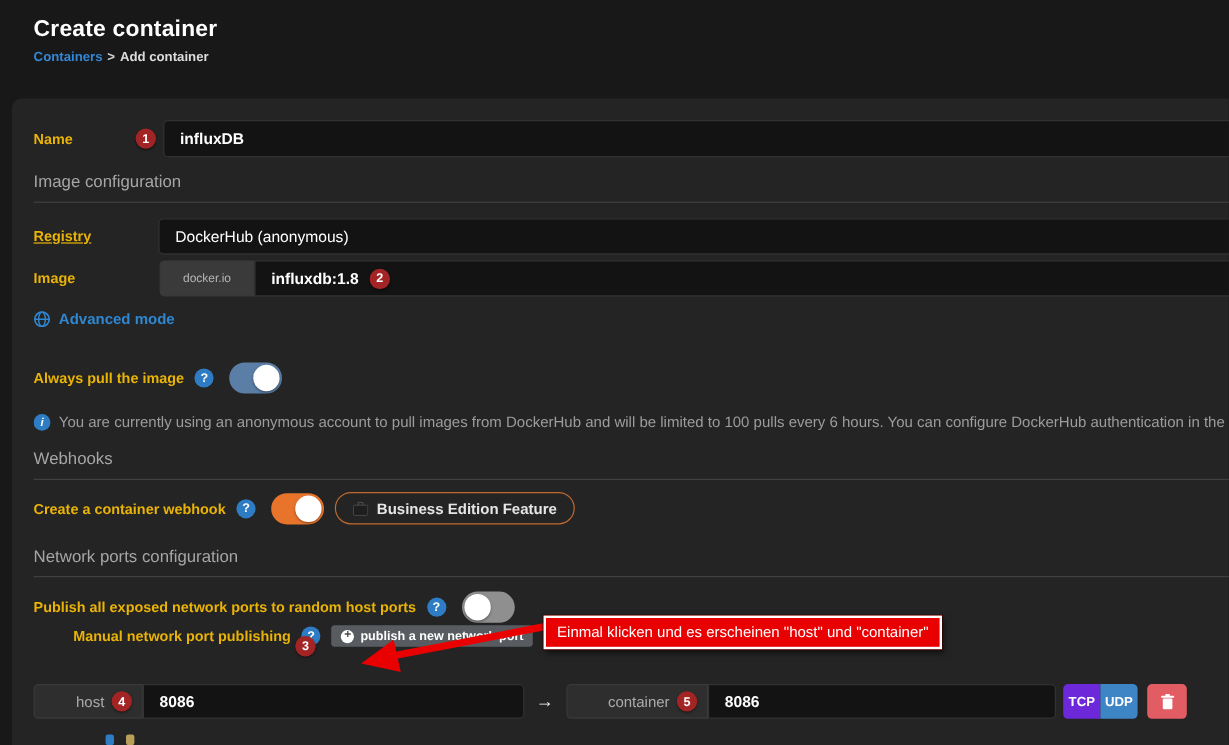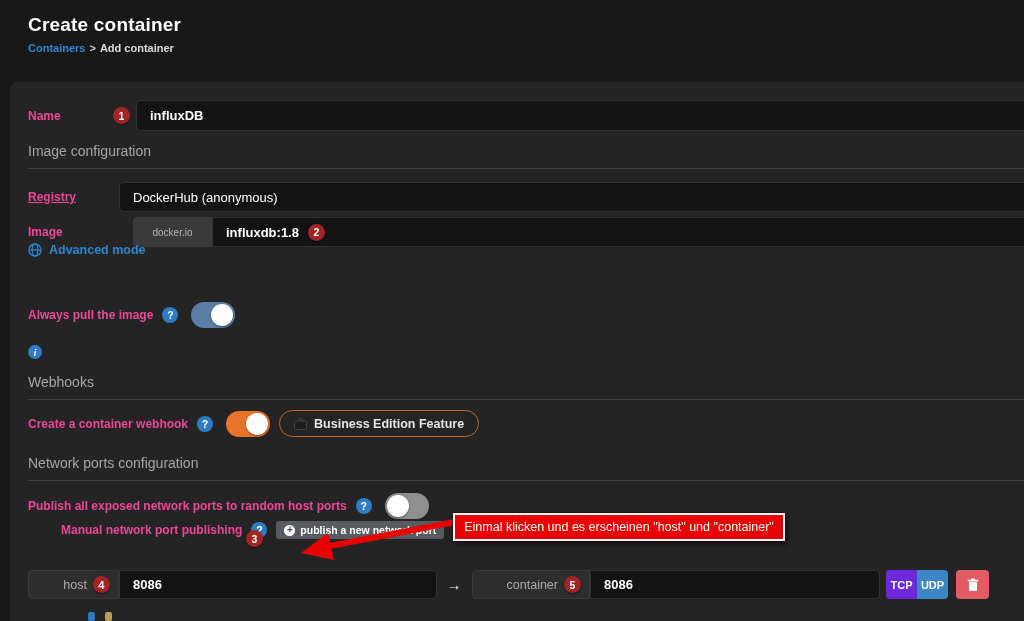--- a/index.html
+++ b/index.html
@@ -10,21 +10,21 @@
   .page-title { position:absolute; left:28px; top:14px; font-size:19px; font-weight:bold; color:#ffffff; letter-spacing:.2px; }
   .breadcrumb { position:absolute; left:28px; top:42px; font-size:11px; font-weight:bold; color:#dcdcdc; }
   .breadcrumb .bc-link { color:#3287d6; cursor:pointer; }
   .breadcrumb .bc-sep { color:#d0d0d0; margin:0 4px; }
 
   
   .panel { position:absolute; left:10px; top:82px; width:1550px; height:620px;
     background:#242424; border-radius:8px; }
 
   .row { position:absolute; left:18px; display:flex; align-items:center; }
-  .label { font-size:12px; font-weight:bold; color:#ec4899; }
+  .label { font-size:12px; font-weight:bold; color:#eab308; }
 
   .input, .select {
     background:#131313; border:1px solid #323232; border-radius:4px;
     color:#ffffff; font-size:13px; display:flex; align-items:center; padding:0 13px; }
   .bold { font-weight:bold; }
 
   .badge { width:17px; height:17px; min-width:17px; border-radius:50%;
     background:#a32424; color:#fff; font-size:10.5px; font-weight:bold;
     display:flex; align-items:center; justify-content:center;
     box-shadow:0 1px 2px rgba(0,0,0,.5); }
@@ -105,52 +105,53 @@
 
   <div class="row" style="top:18px; height:31px;">
     <div class="label" style="width:85px;">Name</div>
     <div class="badge" style="margin-right:6px;">1</div>
     <div class="input bold" style="width:1100px; height:31px;">influxDB</div>
   </div>
 
   <div class="section" style="top:61px;">Image configuration</div>
 
   <div class="row" style="top:100px; height:30px;">
-    <div class="label" style="width:91px;text-decoration:underline;">Registry</div>
+    <div class="label" style="width:104px;text-decoration:underline;">Registry</div>
     <div class="select" style="width:1100px; height:30px;">DockerHub (anonymous)</div>
   </div>
 
   <div class="row" style="top:135px; height:30px;">
     <div class="label" style="width:105px;">Image</div>
     <div class="chip" style="width:79px; height:30px;">docker.io</div>
     <div class="input" style="width:1021px; height:30px; border-radius:0 4px 4px 0;">
       <span class="bold">influxdb:1.8</span>
       <span class="badge" style="margin-left:9px;">2</span>
     </div>
   </div>
 
-  <div class="row" style="top:160px; height:16px; gap:7px;">
+  <div class="row" style="top:176px; height:16px; gap:7px;">
     <svg width="14" height="14" viewBox="0 0 14 14">
       <circle cx="7" cy="7" r="6" fill="none" stroke="#2f86d1" stroke-width="1.4"></circle>
       <ellipse cx="7" cy="7" rx="2.8" ry="6" fill="none" stroke="#2f86d1" stroke-width="1.2"></ellipse>
       <line x1="1" y1="7" x2="13" y2="7" stroke="#2f86d1" stroke-width="1.2"></line>
     </svg>
     <span class="link">Advanced mode</span>
   </div>
 
   <div class="row" style="top:220px; height:26px;">
     <div class="label" style="margin-right:9px;">Always pull the image</div>
     <div class="help-icon" style="margin-right:13px;">?</div>
     <div class="toggle blue on">
         <div class="knob"></div>
       </div>
   </div>
 
   <div class="row" style="top:262px; height:16px; gap:7px; width:1510px; overflow:hidden;">
     <div class="info-icon">i</div>
+    <div class="info-line"><span>You are currently using an anonymous account to pull images from DockerHub and will be limited to 100 pulls every 6 hours. You can configure DockerHub authentication in the </span></div>
   </div>
 
   <div class="section" style="top:292px;">Webhooks</div>
 
   <div class="row" style="top:328px; height:27px;">
     <div class="label" style="margin-right:9px;">Create a container webhook</div>
     <div class="help-icon" style="margin-right:13px;">?</div>
     <div class="toggle orange on" style="margin-right:9px;">
         <div class="knob"></div>
       </div>

